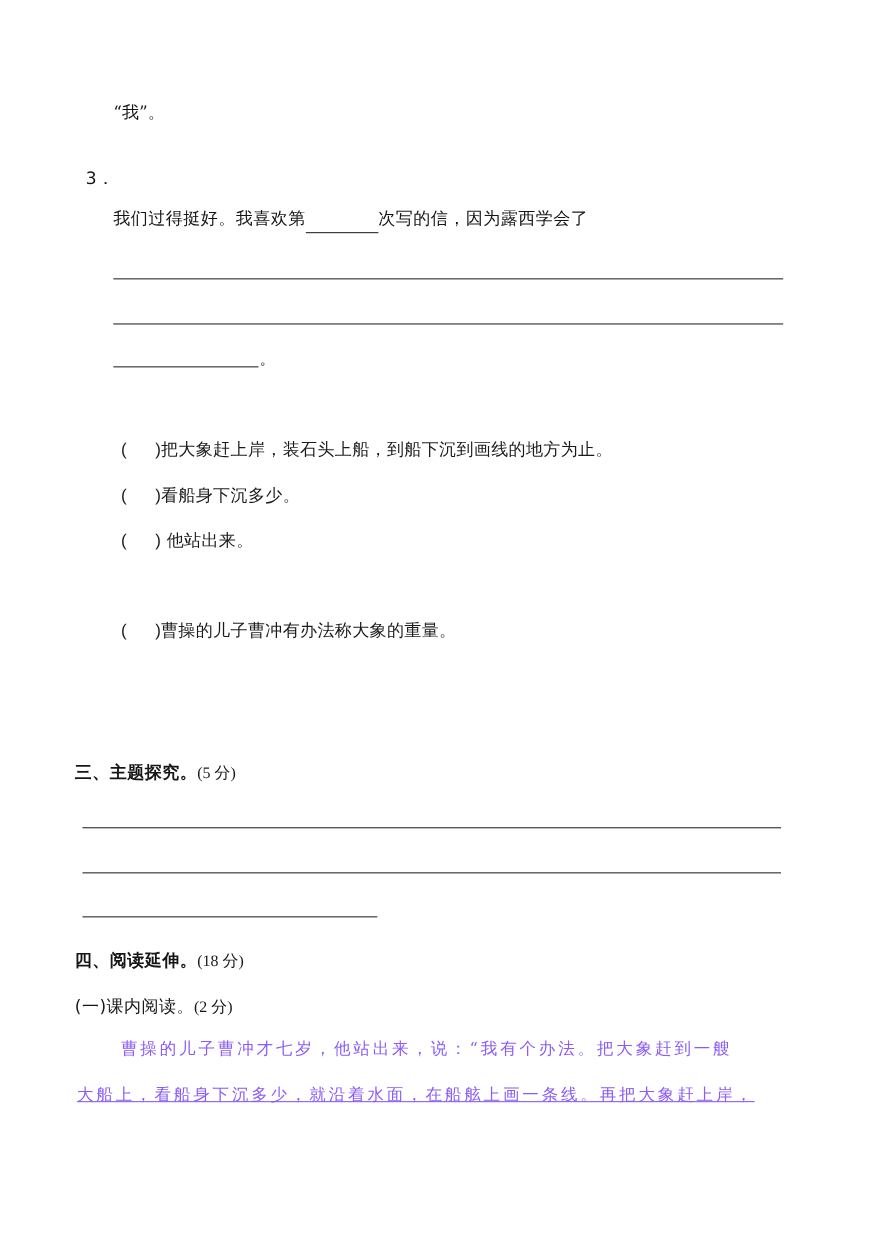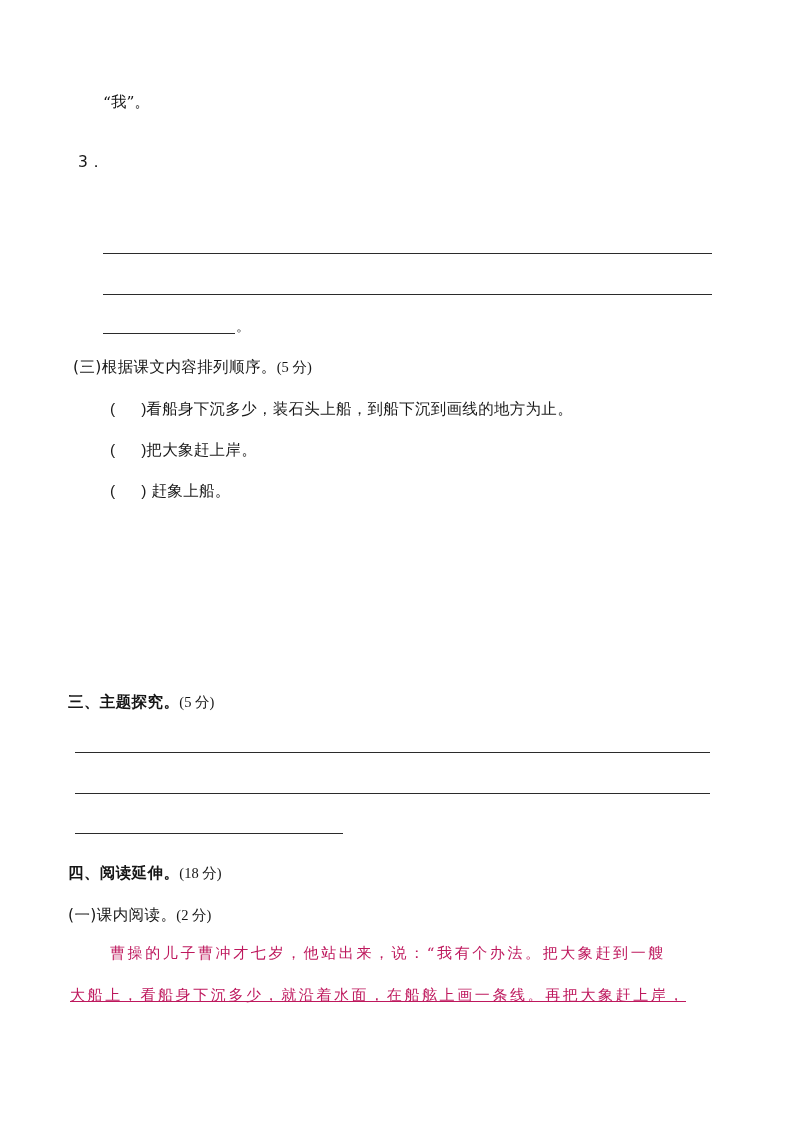--- a/index.html
+++ b/index.html
@@ -86,56 +86,59 @@
     font-family: "DejaVu Sans", "Liberation Sans", sans-serif;
     font-size: 15.5px;
     letter-spacing: 0.3px;
   }
 
   
   .passage {
     font-family: "DejaVu Serif", "Liberation Serif", serif;
     font-size: 15px;
     letter-spacing: 2.6px;
-    color: #be185d;
+    color: #8b5cf6;
   }
 </style>
 </head>
 <body>
 
 <div class="page">
 
   <div class="blk kai" style="left:103px; top:92px;">“我”。</div>
 
   <div class="blk hei" style="left:78px; top:152px;">3．</div>
 
 
+  <div class="blk hei" style="left:103px; top:189px;">
+    <span>我们过得挺好。我喜欢第</span><span class="blank" style="width:66px;">&nbsp;</span><span>次写的信，因为露西学会了</span>
+  </div>
 
   <div class="rule" style="left:103px; top:253px; width:609px;"></div>
   <div class="rule" style="left:103px; top:294px; width:609px;"></div>
   <div class="rule" style="left:103px; top:333px; width:132px;"></div>
   <div class="blk hei" style="left:236px; top:318px; font-size:14px;">。</div>
 
-  <div class="blk hei" style="left:73px; top:357px;">
-    <span>(三)根据课文内容排列顺序。</span><span class="score">(5 分)</span>
-  </div>
 
   <div class="li-row" style="left:110px; top:399px;">
-    <span class="brk">(</span><span class="brk-gap"></span><span class="brk">)</span><span class="li-text">看船身下沉多少，装石头上船，到船下沉到画线的地方为止。</span>
+    <span class="brk">(</span><span class="brk-gap"></span><span class="brk">)</span><span class="li-text">把大象赶上岸，装石头上船，到船下沉到画线的地方为止。</span>
   </div>
 
   <div class="li-row" style="left:110px; top:440px;">
-    <span class="brk">(</span><span class="brk-gap"></span><span class="brk">)</span><span class="li-text">把大象赶上岸。</span>
+    <span class="brk">(</span><span class="brk-gap"></span><span class="brk">)</span><span class="li-text">看船身下沉多少。</span>
   </div>
 
   <div class="li-row" style="left:110px; top:481px;">
-    <span class="brk">(</span><span class="brk-gap"></span><span class="brk">)</span><span class="li-text"> 赶象上船。</span>
+    <span class="brk">(</span><span class="brk-gap"></span><span class="brk">)</span><span class="li-text"> 他站出来。</span>
   </div>
 
 
+  <div class="li-row" style="left:110px; top:563px;">
+    <span class="brk">(</span><span class="brk-gap"></span><span class="brk">)</span><span class="li-text">曹操的儿子曹冲有办法称大象的重量。</span>
+  </div>
 
 
   <div class="blk hei bold-head" style="left:68px; top:692px;">
     <span>三、主题探究。</span><span class="score" style="font-weight:normal;">(5 分)</span>
   </div>
 
 
   <div class="rule" style="left:75px; top:752px; width:635px;"></div>
   <div class="rule" style="left:75px; top:793px; width:635px;"></div>
   <div class="rule" style="left:75px; top:833px; width:268px;"></div>

